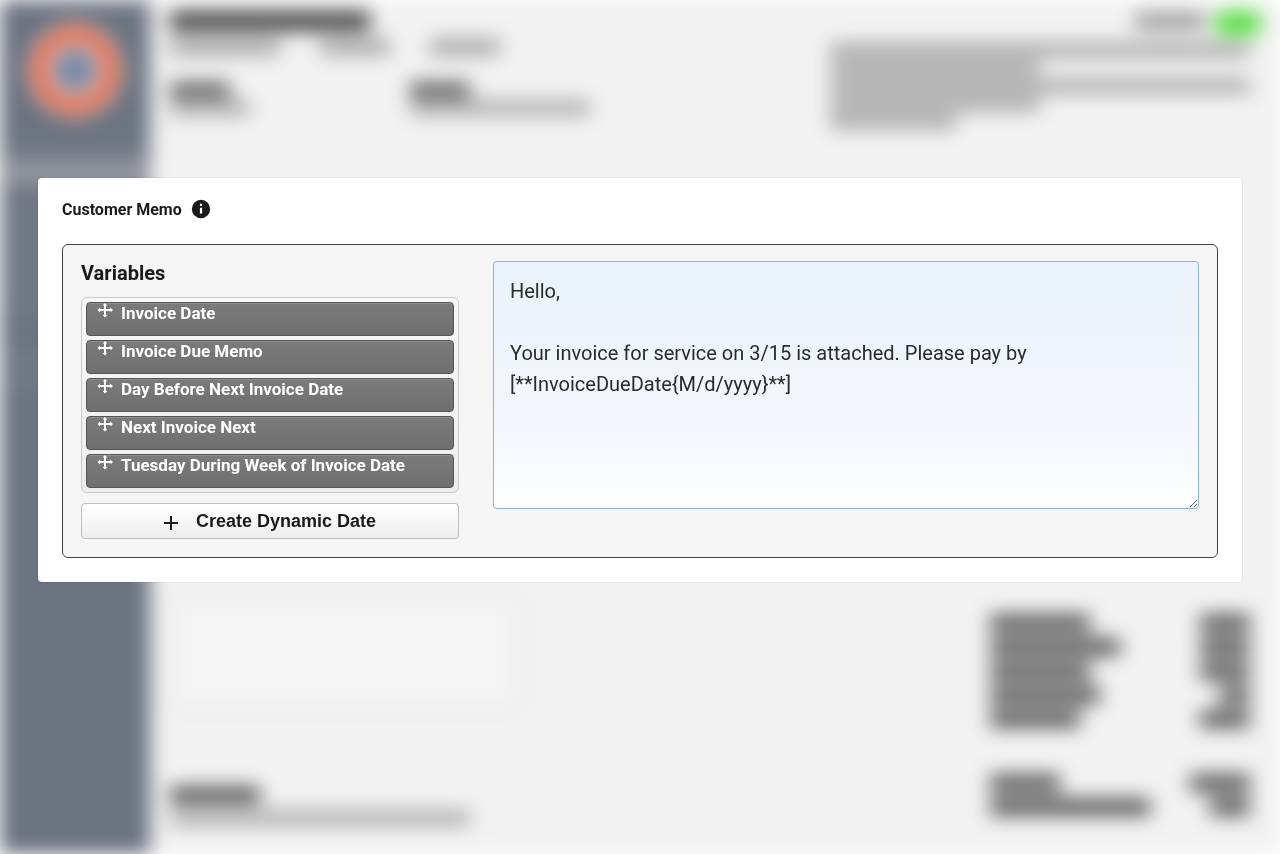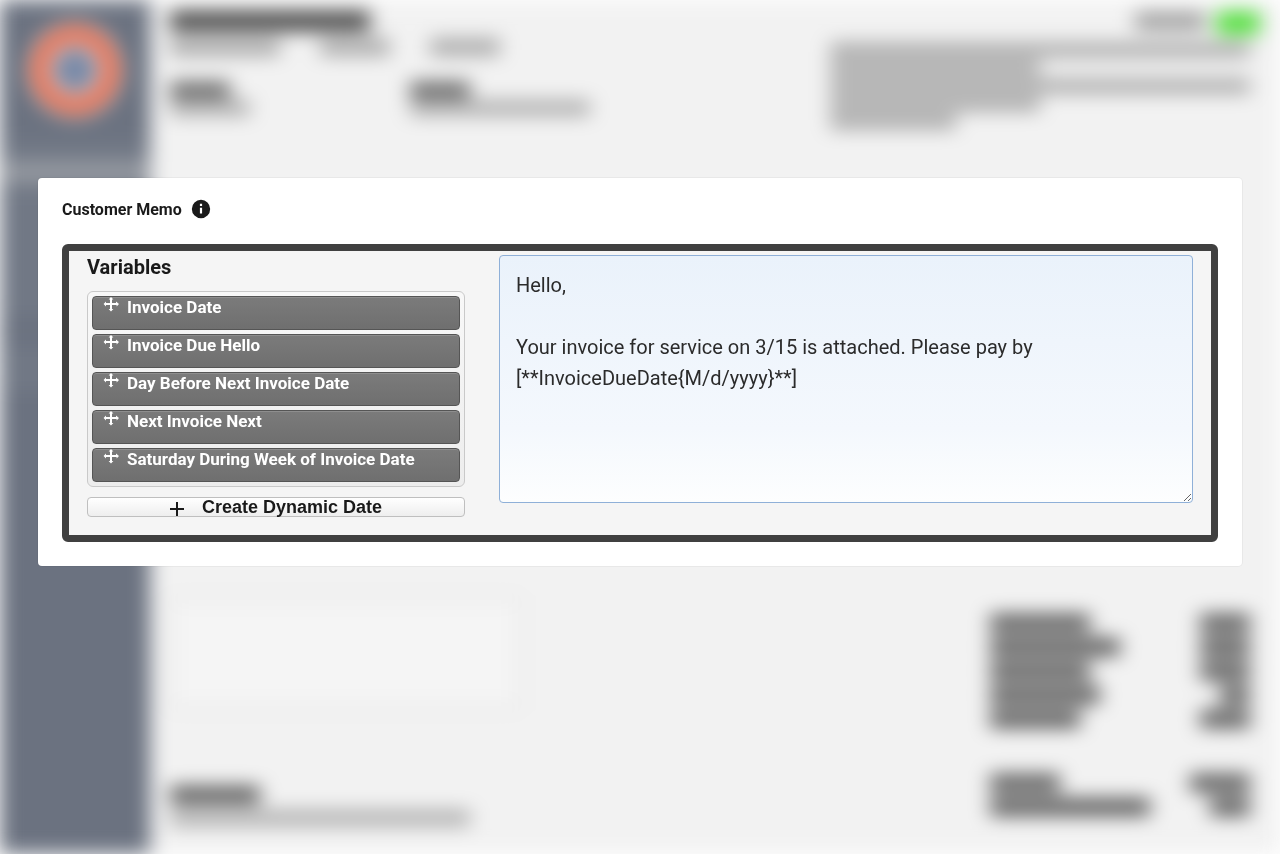--- a/index.html
+++ b/index.html
@@ -93,24 +93,24 @@
     display: flex; align-items: center; gap: 8px;
     margin-bottom: 14px;
   }
   .info-icon {
     display: inline-flex; align-items: center; justify-content: center;
     width: 22px; height: 22px;
   }
   .info-icon svg { width: 22px; height: 22px; fill: #1a1a1a; }
 
   .panel {
-    border: 7px solid #404040;
+    border: 1px solid #404040;
     border-radius: 6px;
     background: #f5f5f5;
-    padding: 4px 18px 18px;
+    padding: 16px 18px 18px;
     display: flex; gap: 34px; margin-top: 24px;
   }
   .col-vars { width: 378px; flex-shrink: 0; }
   .col-msg  { flex: 1; }
   .col-title {
     font-size: 20px; font-weight: 700; color: #1a1a1a;
     margin-bottom: 12px;
   }
 
   .vars-box {
@@ -135,21 +135,21 @@
   }
   .move-icon {
     width: 16px; height: 16px; flex-shrink: 0;
     position: relative;
   }
   .move-icon svg { width: 16px; height: 16px; fill: #fff; display: block;}
 
   .create-btn {
     margin-top: 10px;
     width: 100%;
-    height: 20px;
+    height: 36px;
     background: linear-gradient(#ffffff, #eeeeee);
     border: 1px solid #bfbfbf;
     border-radius: 4px;
     font-size: 18px; font-weight: 700; color: #1a1a1a;
     display: flex; align-items: center; justify-content: center; gap: 18px;
     cursor: pointer;
   }
   .plus-icon { width: 14px; height: 14px; }
   .plus-icon svg { width: 14px; height: 14px; fill: #1a1a1a; }
 
@@ -278,21 +278,21 @@
               </svg>
           </span>
           <span>Invoice Date</span>
         </div>
         <div class="var-pill">
           <span class="move-icon">
             <svg viewBox="0 0 16 16">
                 <path d="M8 0l2.4 2.4H9V6h4V4.6L16 7l-2.4 2.4V8H9v4h1.4L8 14.4 5.6 12H7V8H3v1.4L.6 7 3 4.6V6h4V2.4H5.6L8 0z"></path>
               </svg>
           </span>
-          <span>Invoice Due Hello</span>
+          <span>Invoice Due Memo</span>
         </div>
         <div class="var-pill">
           <span class="move-icon">
             <svg viewBox="0 0 16 16">
                 <path d="M8 0l2.4 2.4H9V6h4V4.6L16 7l-2.4 2.4V8H9v4h1.4L8 14.4 5.6 12H7V8H3v1.4L.6 7 3 4.6V6h4V2.4H5.6L8 0z"></path>
               </svg>
           </span>
           <span>Day Before Next Invoice Date</span>
         </div>
         <div class="var-pill">
@@ -302,21 +302,21 @@
               </svg>
           </span>
           <span>Next Invoice Next</span>
         </div>
         <div class="var-pill">
           <span class="move-icon">
             <svg viewBox="0 0 16 16">
                 <path d="M8 0l2.4 2.4H9V6h4V4.6L16 7l-2.4 2.4V8H9v4h1.4L8 14.4 5.6 12H7V8H3v1.4L.6 7 3 4.6V6h4V2.4H5.6L8 0z"></path>
               </svg>
           </span>
-          <span>Saturday During Week of Invoice Date</span>
+          <span>Tuesday During Week of Invoice Date</span>
         </div>
       </div>
 
       <button class="create-btn">
         <span class="plus-icon">
           <svg viewBox="0 0 14 14">
               <path d="M6 0h2v6h6v2H8v6H6V8H0V6h6V0z"></path>
             </svg>
         </span>
         <span>Create Dynamic Date</span>

